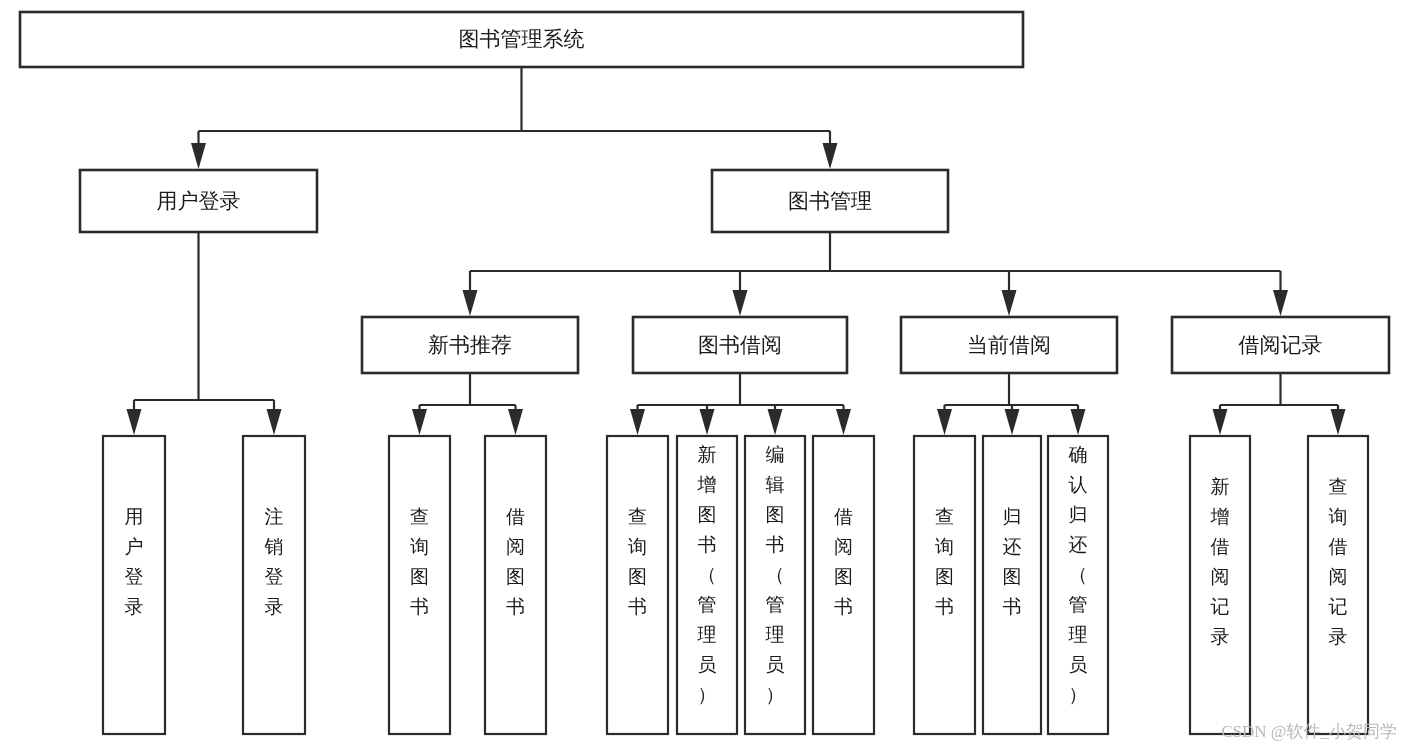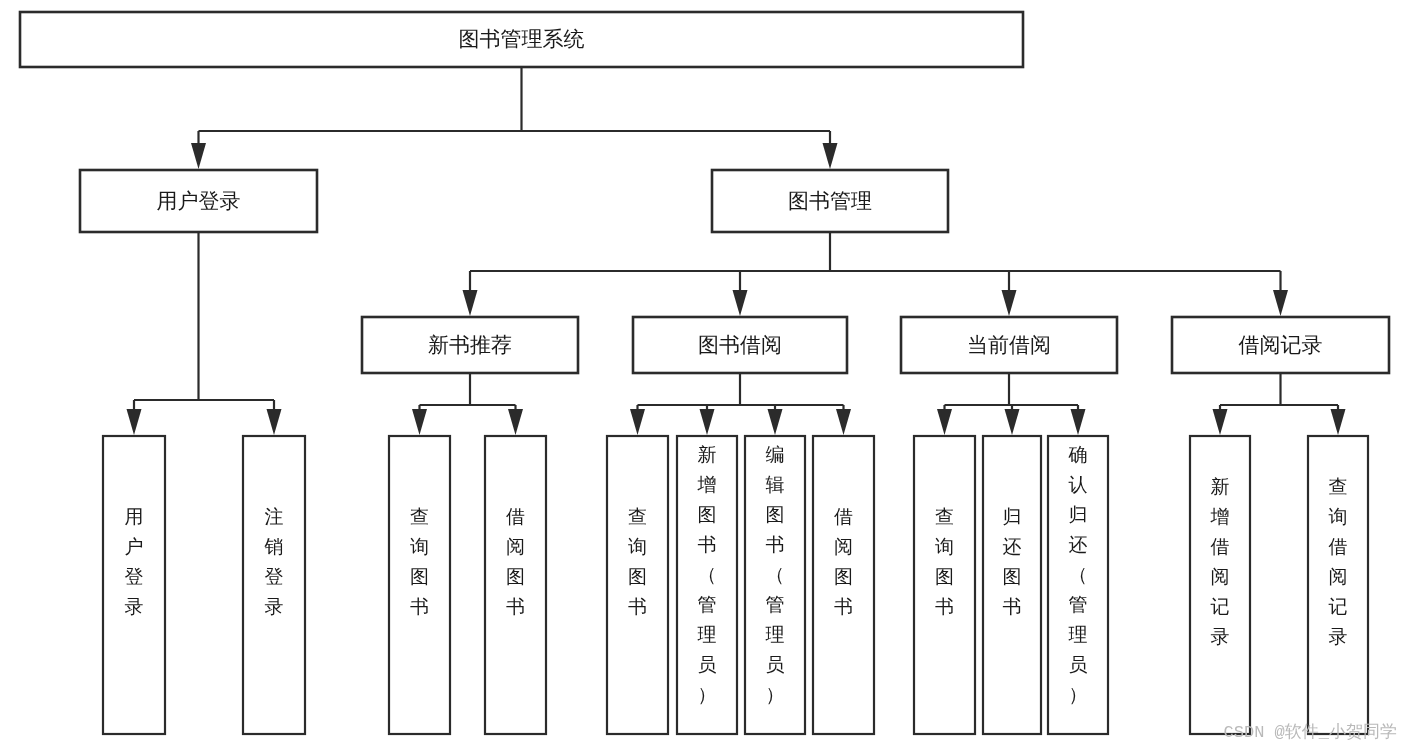--- a/index.html
+++ b/index.html
@@ -20,21 +20,21 @@
     text-anchor:middle;
     dominant-baseline:middle;
   }
   .node-label.vertical{
     font-size:19px;
     letter-spacing:0px;
   }
   .watermark{
     position:absolute;
     right:8px;bottom:4px;
-    font-family:Liberation Mono, monospace;
+    font-family:Liberation Serif, serif;
     font-size:17px;
     color:#b9b9b9;
     white-space:nowrap;
     user-select:none;
   }
 </style>
 </head>
 <body>
 
 <svg id="diagram" viewBox="0 0 1405 747">

